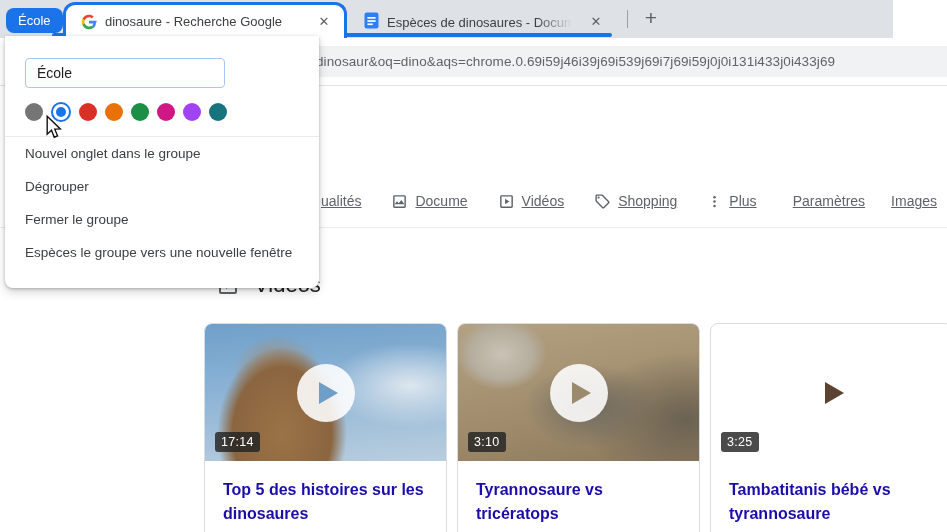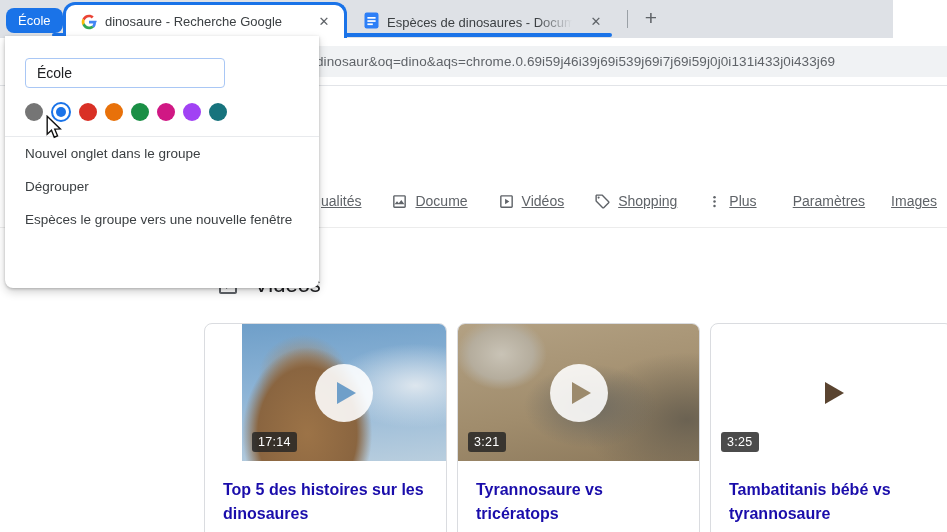--- a/index.html
+++ b/index.html
@@ -48,21 +48,21 @@
   .section-title { font-size:22px; color:#202124; }
 
   .cards { position:absolute; left:204px; top:323px; display:flex; gap:10px; }
   .card { width:243px; height:230px; border:1px solid #dadce0; border-radius:8px; overflow:hidden;
     background:#fff; }
   .thumb { position:relative; height:137px; }
   .thumb-1 { background:
       radial-gradient(ellipse 90px 120px at 32% 80%, #9c7347 0%, #8a6540 55%, rgba(138,101,64,0) 72%),
       radial-gradient(ellipse 60px 55px at 30% 38%, #b08455 0%, rgba(176,132,85,0) 75%),
       radial-gradient(ellipse 120px 60px at 85% 45%, #dde6ee 0%, rgba(221,230,238,0) 70%),
-      linear-gradient(175deg,#6f9fc9 0%, #8db4d6 45%, #b9cede 100%); margin-left: 37px; }
+      linear-gradient(175deg,#6f9fc9 0%, #8db4d6 45%, #b9cede 100%); }
   .thumb-2 { background:
       radial-gradient(ellipse 70px 55px at 18% 22%, #c9c3b6 0%, #b5ad9d 45%, rgba(181,173,157,0) 65%),
       radial-gradient(ellipse 95px 60px at 55% 60%, #6e6a60 0%, rgba(110,106,96,0) 70%),
       radial-gradient(ellipse 140px 90px at 95% 70%, #6b6252 0%, rgba(107,98,82,0) 75%),
       linear-gradient(170deg,#b3a183 0%, #a08c6c 60%, #8c795c 100%); }
   .thumb-3 { background:
       radial-gradient(ellipse 110px 80px at 55% 35%, #7a5538 0%, #5e4129 55%, rgba(94,65,41,0) 80%),
       radial-gradient(ellipse 80px 100px at 90% 80%, #2e211a 0%, rgba(46,33,26,0) 75%),
       linear-gradient(160deg,#5a4430 0%, #46332- 100%),
       linear-gradient(160deg,#5a4430 0%, #463324 100%); }
@@ -212,21 +212,21 @@
         <span class="duration">17:14</span>
       </div>
       <div class="card-title">Top 5 des histoires sur les dinosaures</div>
     </div>
 
     <div class="card">
       <div class="thumb thumb-2">
         <div class="play">
             <div class="play-tri tri-2"></div>
           </div>
-        <span class="duration">3:21</span>
+        <span class="duration">3:10</span>
       </div>
       <div class="card-title">Tyrannosaure vs tricératops</div>
     </div>
 
     <div class="card">
       <div class="thumb thumb-3">
         <div class="play">
             <div class="play-tri tri-3"></div>
           </div>
         <span class="duration">3:25</span>
@@ -249,20 +249,21 @@
       <span class="swatch c-green"></span>
       <span class="swatch c-pink"></span>
       <span class="swatch c-purple"></span>
       <span class="swatch c-cyan"></span>
     </div>
 
     <div class="menu-divider"></div>
 
     <div class="menu-item">Nouvel onglet dans le groupe</div>
     <div class="menu-item">Dégrouper</div>
+    <div class="menu-item">Fermer le groupe</div>
     <div class="menu-item">Espèces le groupe vers une nouvelle fenêtre</div>
   </div>
 
   <div class="cursor">
     <svg width="19" height="24" viewBox="0 0 12 19">
       <path d="M1 1 L1 15.2 L4.4 12 L6.6 17.6 L9.2 16.5 L7 11.2 L11.4 11 Z" fill="#ffffff" stroke="#111" stroke-width="1.1"></path>
     </svg>
   </div>
 
 </div>

